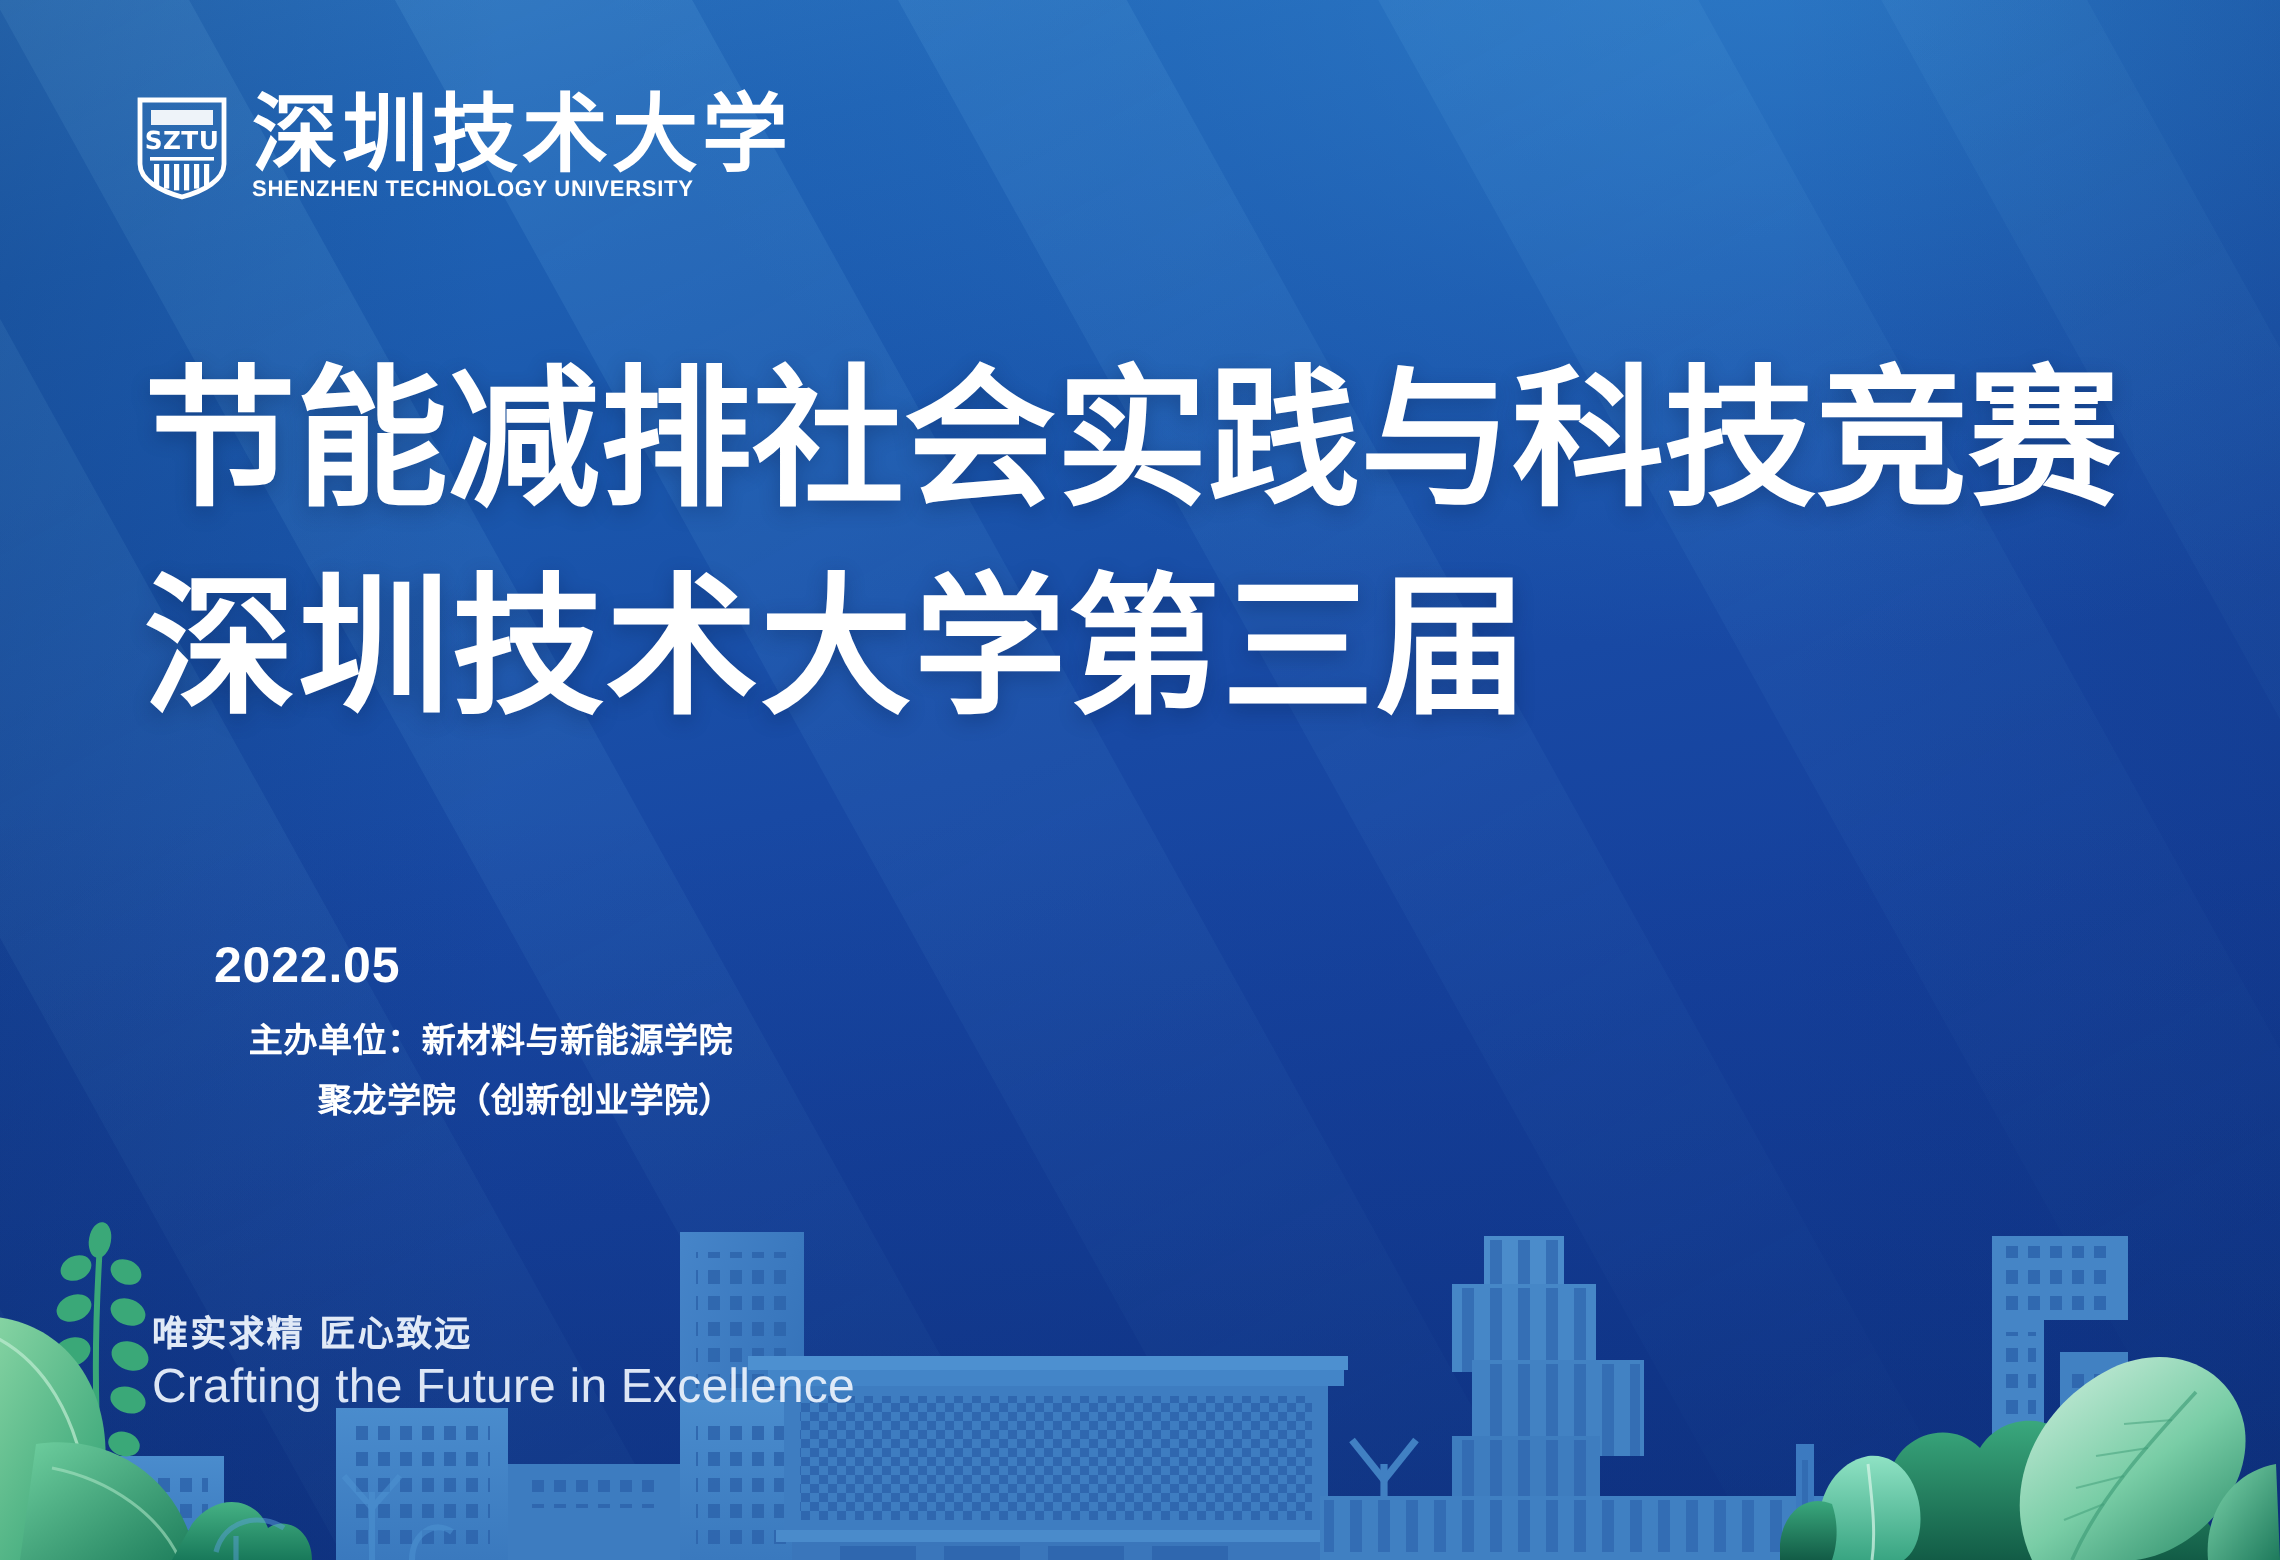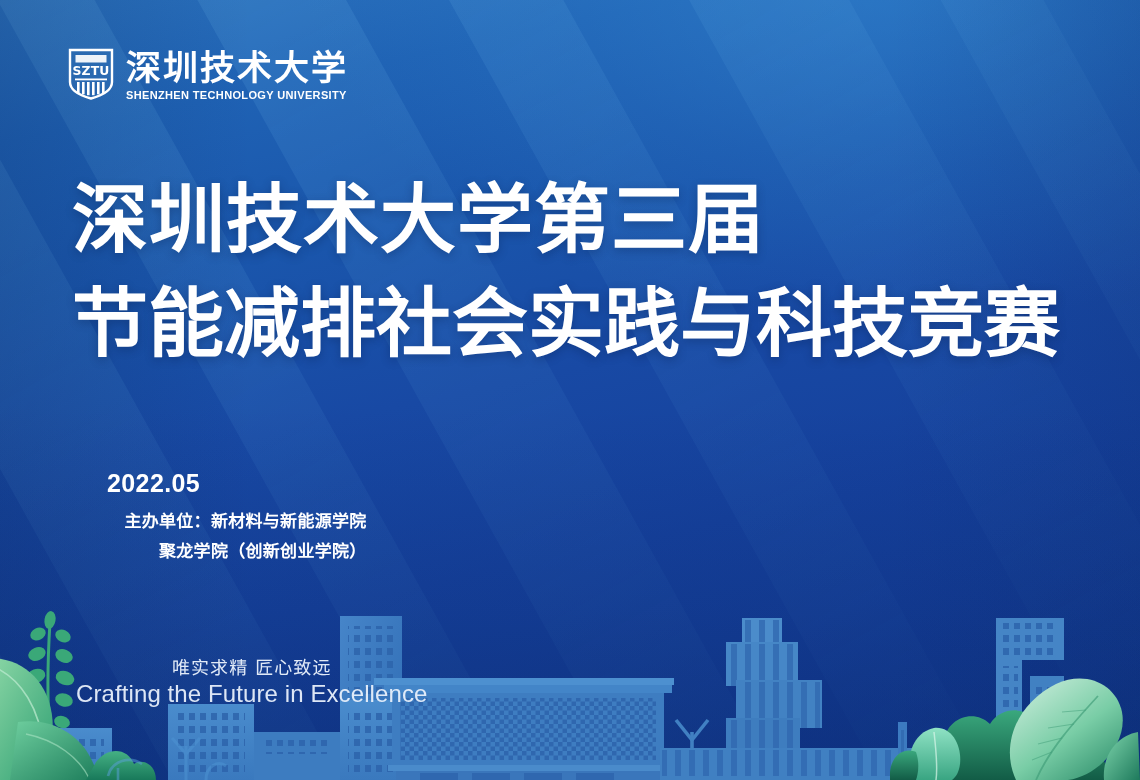--- a/index.html
+++ b/index.html
@@ -54,21 +54,21 @@
   .logo {
     position: absolute;
     left: 68px;
     top: 48px;
     display: flex;
     align-items: flex-start;
   }
   .logo-shield { width: 46px; height: 52px; display: block; flex: none; }
   .logo-words { margin-left: 12px; margin-top: 1px; }
   .logo-cn {
-    font-size: 35px;
+    font-size: 43px;
     line-height: 38px;
     letter-spacing: 2px;
     color: #ffffff;
     font-weight: 700;
     white-space: nowrap;
     font-family: "DejaVu Sans", "Liberation Sans", sans-serif;
   }
   .logo-en {
     margin-top: 2px;
     font-size: 11.2px;
@@ -131,23 +131,22 @@
     left: 76px;
     top: 656px;
     color: #e8f0fb;
     z-index: 6;
   }
   .slogan-cn {
     font-family: "DejaVu Sans", "Liberation Sans", sans-serif;
     font-size: 18px;
     line-height: 24px;
     letter-spacing: 1.1px;
-    font-weight: 400;
+    font-weight: 700;
     opacity: 0.97;
-    text-align: center;
   }
   .slogan-en {
     margin-top: 1px;
     font-size: 24px;
     line-height: 26px;
     letter-spacing: 0.1px;
     font-weight: 400;
     opacity: 0.95;
   }
 
@@ -215,22 +214,22 @@
         <rect x="34" y="34" width="2.6" height="11"></rect>
       </g>
     </svg>
     <div class="logo-words">
       <div class="logo-cn">深圳技术大学</div>
       <div class="logo-en">SHENZHEN TECHNOLOGY UNIVERSITY</div>
     </div>
   </div>
 
   <div class="headline">
+    <div class="line l2">节能减排社会实践与科技竞赛</div>
     <div class="line l1">深圳技术大学第三届</div>
-    <div class="line l2">节能减排社会实践与科技竞赛</div>
   </div>
 
   <div class="meta">
     <div class="meta-date">2022.05</div>
     <div class="meta-org">
       <span>主办单位：</span><span>新材料与新能源学院</span>
       <span class="indent">聚龙学院（创新创业学院）</span>
     </div>
   </div>
 

